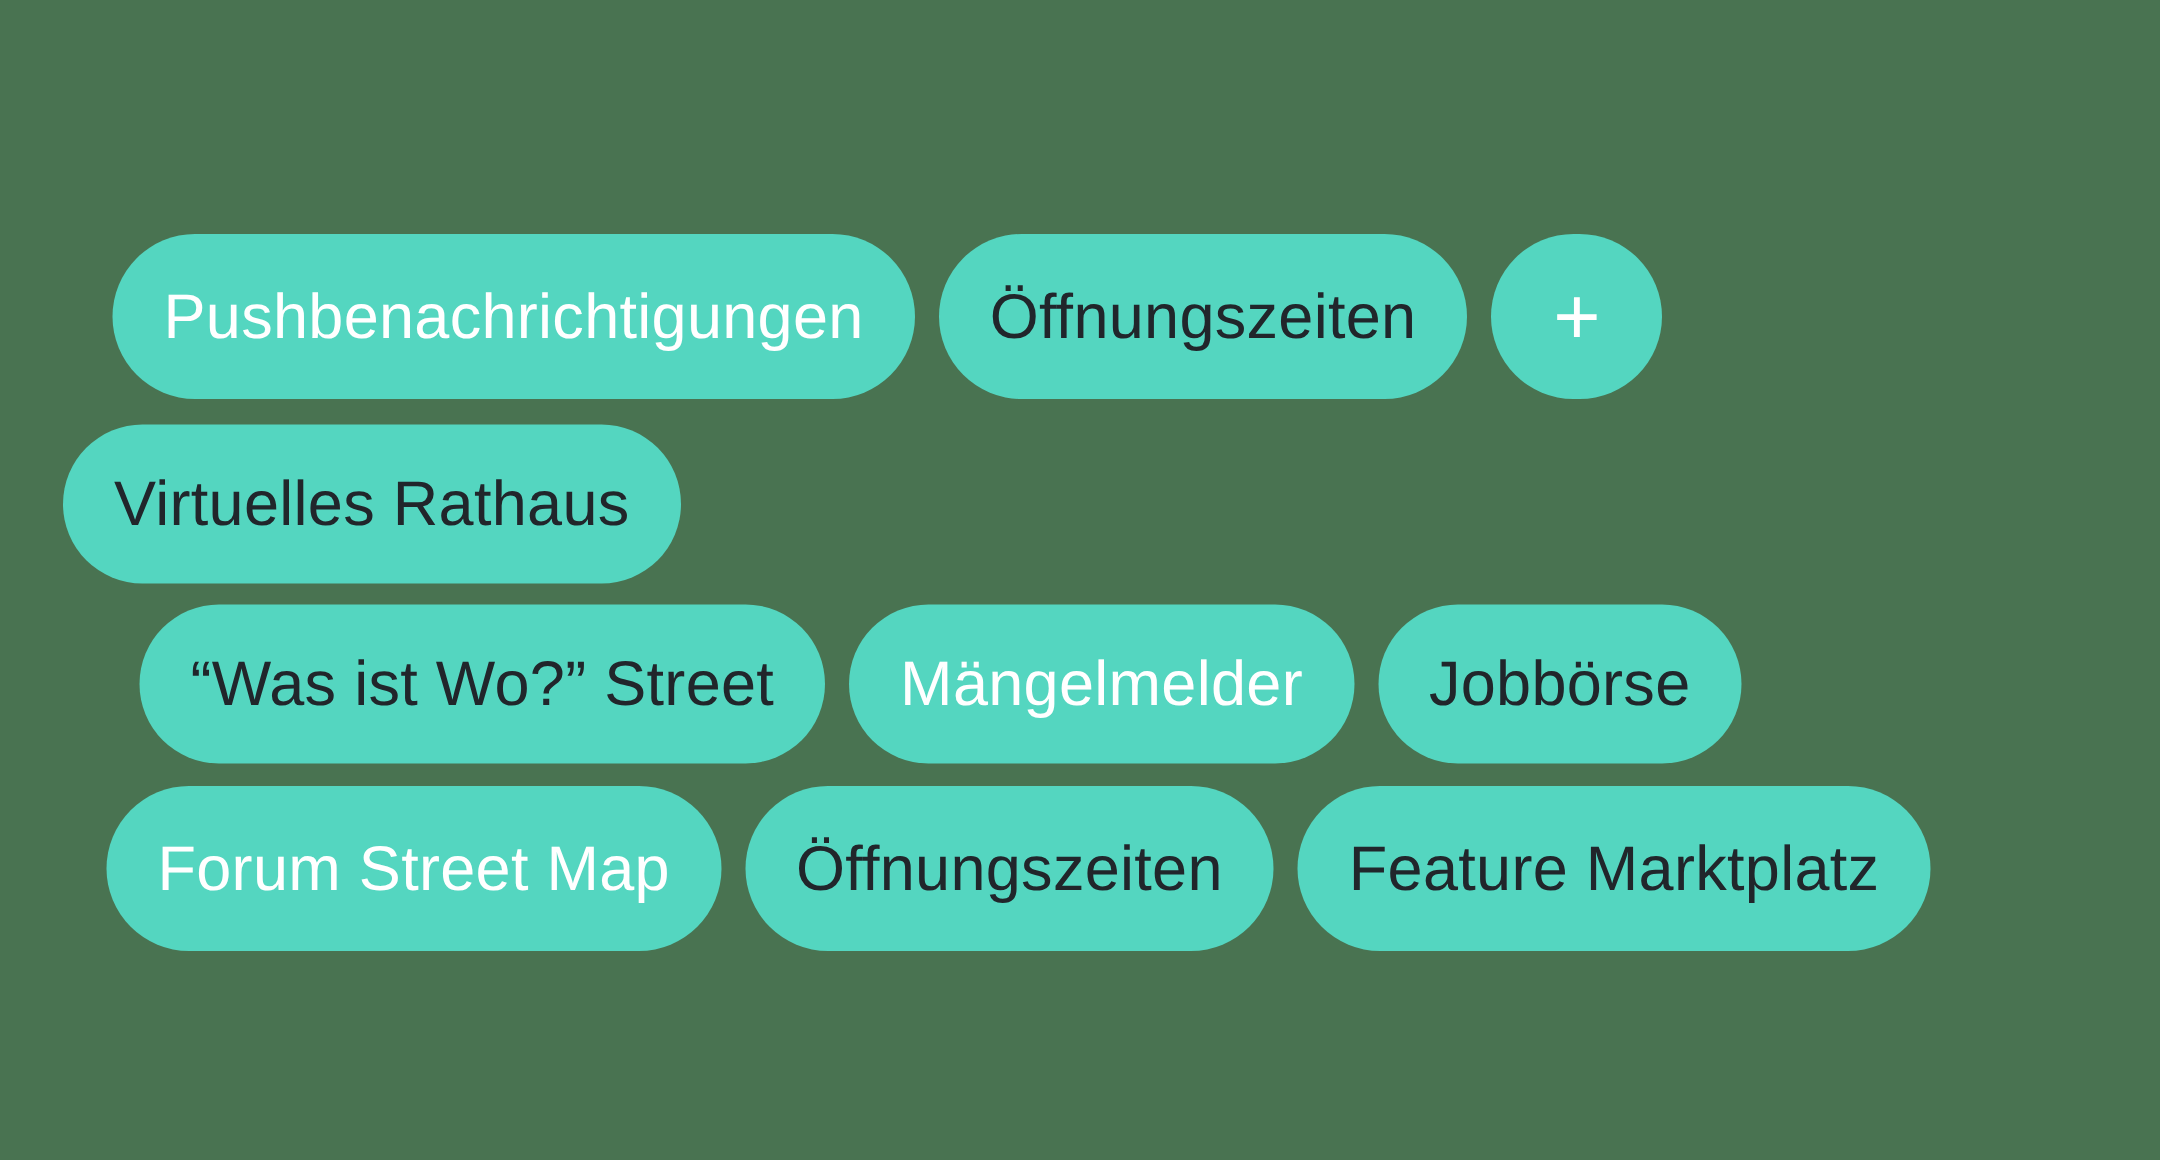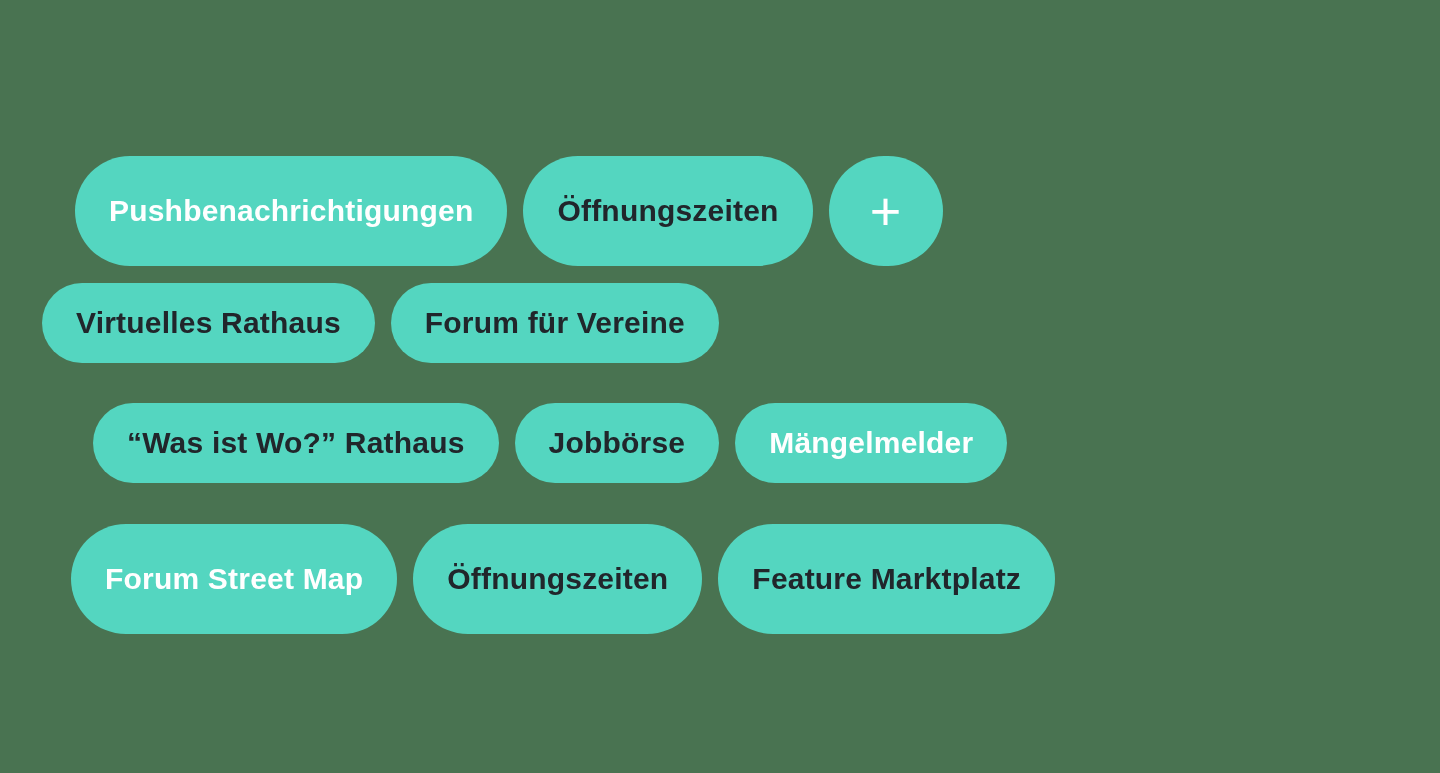--- a/index.html
+++ b/index.html
@@ -30,28 +30,28 @@
     gap: 16px;
   }
   .pill {
     height: 110px;
     display: flex;
     align-items: center;
     justify-content: center;
     background: var(--pill);
     border-radius: 55px;
     padding: 0 34px;
-    font-size: 30px;
-    font-weight: 700;
+    font-size: 42px;
+    font-weight: 400;
     letter-spacing: 0.2px;
     white-space: nowrap;
     cursor: pointer;
     user-select: none;
   }
-  .row-2 .pill, .row-3 .pill { height: 80px; border-radius: 53px; }
+  .row-2 .pill, .row-3 .pill { height: 106px; border-radius: 53px; }
   .pill.dark-text  { color: var(--text-dark); }
   .pill.light-text { color: var(--text-light); }
   .pill.plus {
     width: 114px;
     padding: 0;
     font-size: 54px;
     font-weight: 300;
     line-height: 1;
   }
   .row-1 { left: 75px;  top: 156px; }
@@ -65,27 +65,26 @@
 <div class="tag-board">
 
   <div class="row row-1">
     <div class="pill light-text">Pushbenachrichtigungen</div>
     <div class="pill dark-text">Öffnungszeiten</div>
     <div class="pill light-text plus">+</div>
   </div>
 
   <div class="row row-2">
     <div class="pill dark-text">Virtuelles Rathaus</div>
-    <div class="pill dark-text">Forum für Vereine</div>
   </div>
 
   <div class="row row-3">
-    <div class="pill dark-text">“Was ist Wo?” Rathaus</div>
+    <div class="pill dark-text">“Was ist Wo?” Street</div>
+    <div class="pill light-text">Mängelmelder</div>
     <div class="pill dark-text">Jobbörse</div>
-    <div class="pill light-text">Mängelmelder</div>
   </div>
 
   <div class="row row-4">
     <div class="pill light-text">Forum Street Map</div>
     <div class="pill dark-text">Öffnungszeiten</div>
     <div class="pill dark-text">Feature Marktplatz</div>
   </div>
 
 </div>
 

